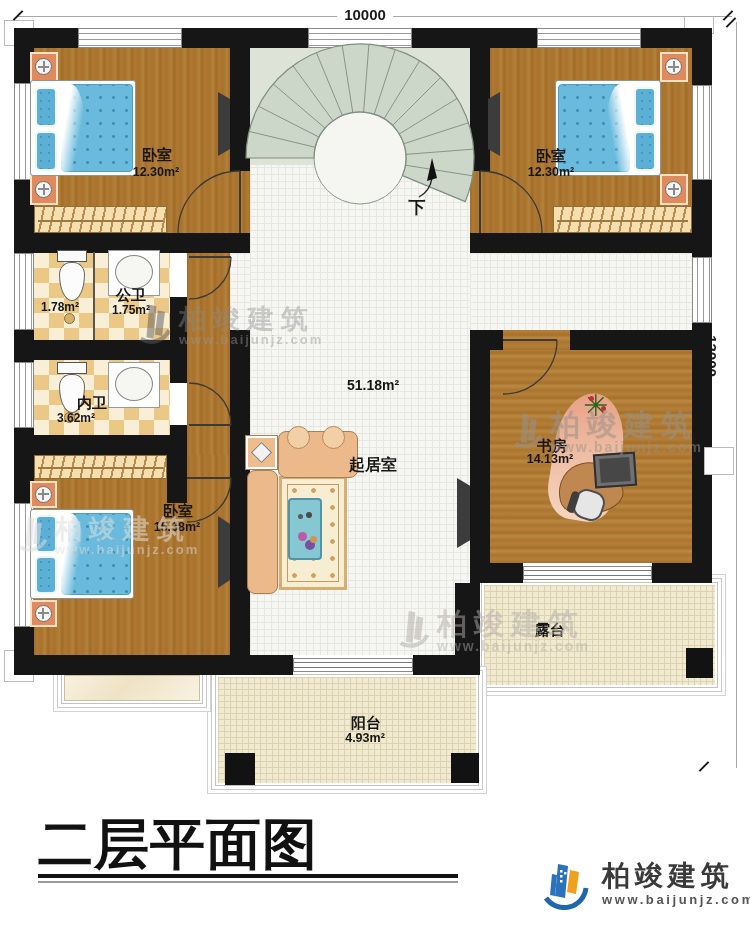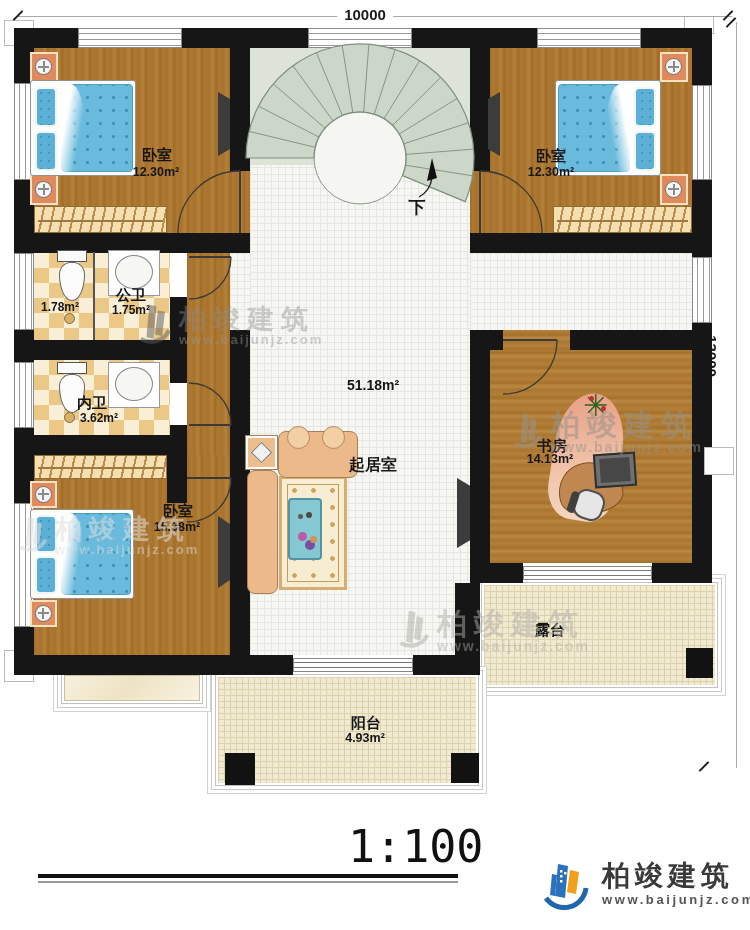--- a/index.html
+++ b/index.html
@@ -328,21 +328,21 @@
   </svg>
 
   <div class="lbl lbl-name" style="left:157px;top:155px">卧室</div>
   <div class="lbl lbl-area" style="left:156px;top:172px">12.30m²</div>
   <div class="lbl lbl-name" style="left:551px;top:156px">卧室</div>
   <div class="lbl lbl-area" style="left:551px;top:172px">12.30m²</div>
   <div class="lbl lbl-sm" style="left:60px;top:307px">1.78m²</div>
   <div class="lbl lbl-name" style="left:131px;top:295px">公卫</div>
   <div class="lbl lbl-sm" style="left:131px;top:310px">1.75m²</div>
   <div class="lbl lbl-name" style="left:92px;top:403px">内卫</div>
-  <div class="lbl lbl-sm" style="left:99px;top:418px">3.62m²</div>
+  <div class="lbl lbl-sm" style="left:76px;top:418px">3.62m²</div>
   <div class="lbl lbl-name" style="left:178px;top:511px">卧室</div>
   <div class="lbl lbl-area" style="left:177px;top:527px">15.38m²</div>
   <div class="lbl" style="left:373px;top:385px;font-size:14px">51.18m²</div>
   <div class="lbl lbl-big" style="left:373px;top:465px">起居室</div>
   <div class="lbl lbl-name" style="left:552px;top:446px">书房</div>
   <div class="lbl lbl-area" style="left:550px;top:459px">14.13m²</div>
   <div class="lbl lbl-name" style="left:550px;top:630px">露台</div>
   <div class="lbl lbl-name" style="left:366px;top:723px">阳台</div>
   <div class="lbl lbl-area" style="left:365px;top:738px">4.93m²</div>
   <div class="lbl" style="left:417px;top:207px;font-size:17px">下</div>
@@ -385,21 +385,21 @@
       <path d="M2,26 A14,14 0 0 0 22,20" stroke="currentColor" stroke-width="3" fill="none"></path>
       <path d="M8,2 L13,3 L11,26 L6,25 Z" fill="currentColor"></path>
       <path d="M14,6 L19,7 L17,24 L12,23 Z" fill="currentColor"></path>
     </svg>
     <div class="t">
       <span class="nm" style="font-size:30px;color:rgba(175,172,165,.5)">柏竣建筑</span>
       <span class="st" style="font-size:14px;color:rgba(175,172,165,.45)">www.baijunjz.com</span>
     </div>
   </div>
 
-  <div class="title-scale" style="left:348px;top:820px">1:100</div>
+  <div class="title-cn" style="left:38px;top:808px">二层平面图</div>
   <div class="rule1" style="left:38px;top:874px;width:420px;height:4px"></div>
   <div class="rule2" style="left:38px;top:881px;width:420px;height:2px"></div>
 
   <div class="brand" style="left:540px;top:858px">
     <svg width="52" height="52" viewBox="0 0 52 52">
       <path d="M6,40 A22,22 0 0 0 46,30" stroke="#1f66ad" stroke-width="5" fill="none"></path>
       <path d="M18,6 L28,8 L25,40 L15,38 Z" fill="#2a72bc"></path>
       <path d="M30,12 L39,14 L36,36 L27,34 Z" fill="#f0a01d"></path>
       <path d="M12,16 L17,17 L15,38 L10,37 Z" fill="#2a72bc"></path>
       <rect x="20" y="12" width="2.5" height="2.5" fill="#fff"></rect>

